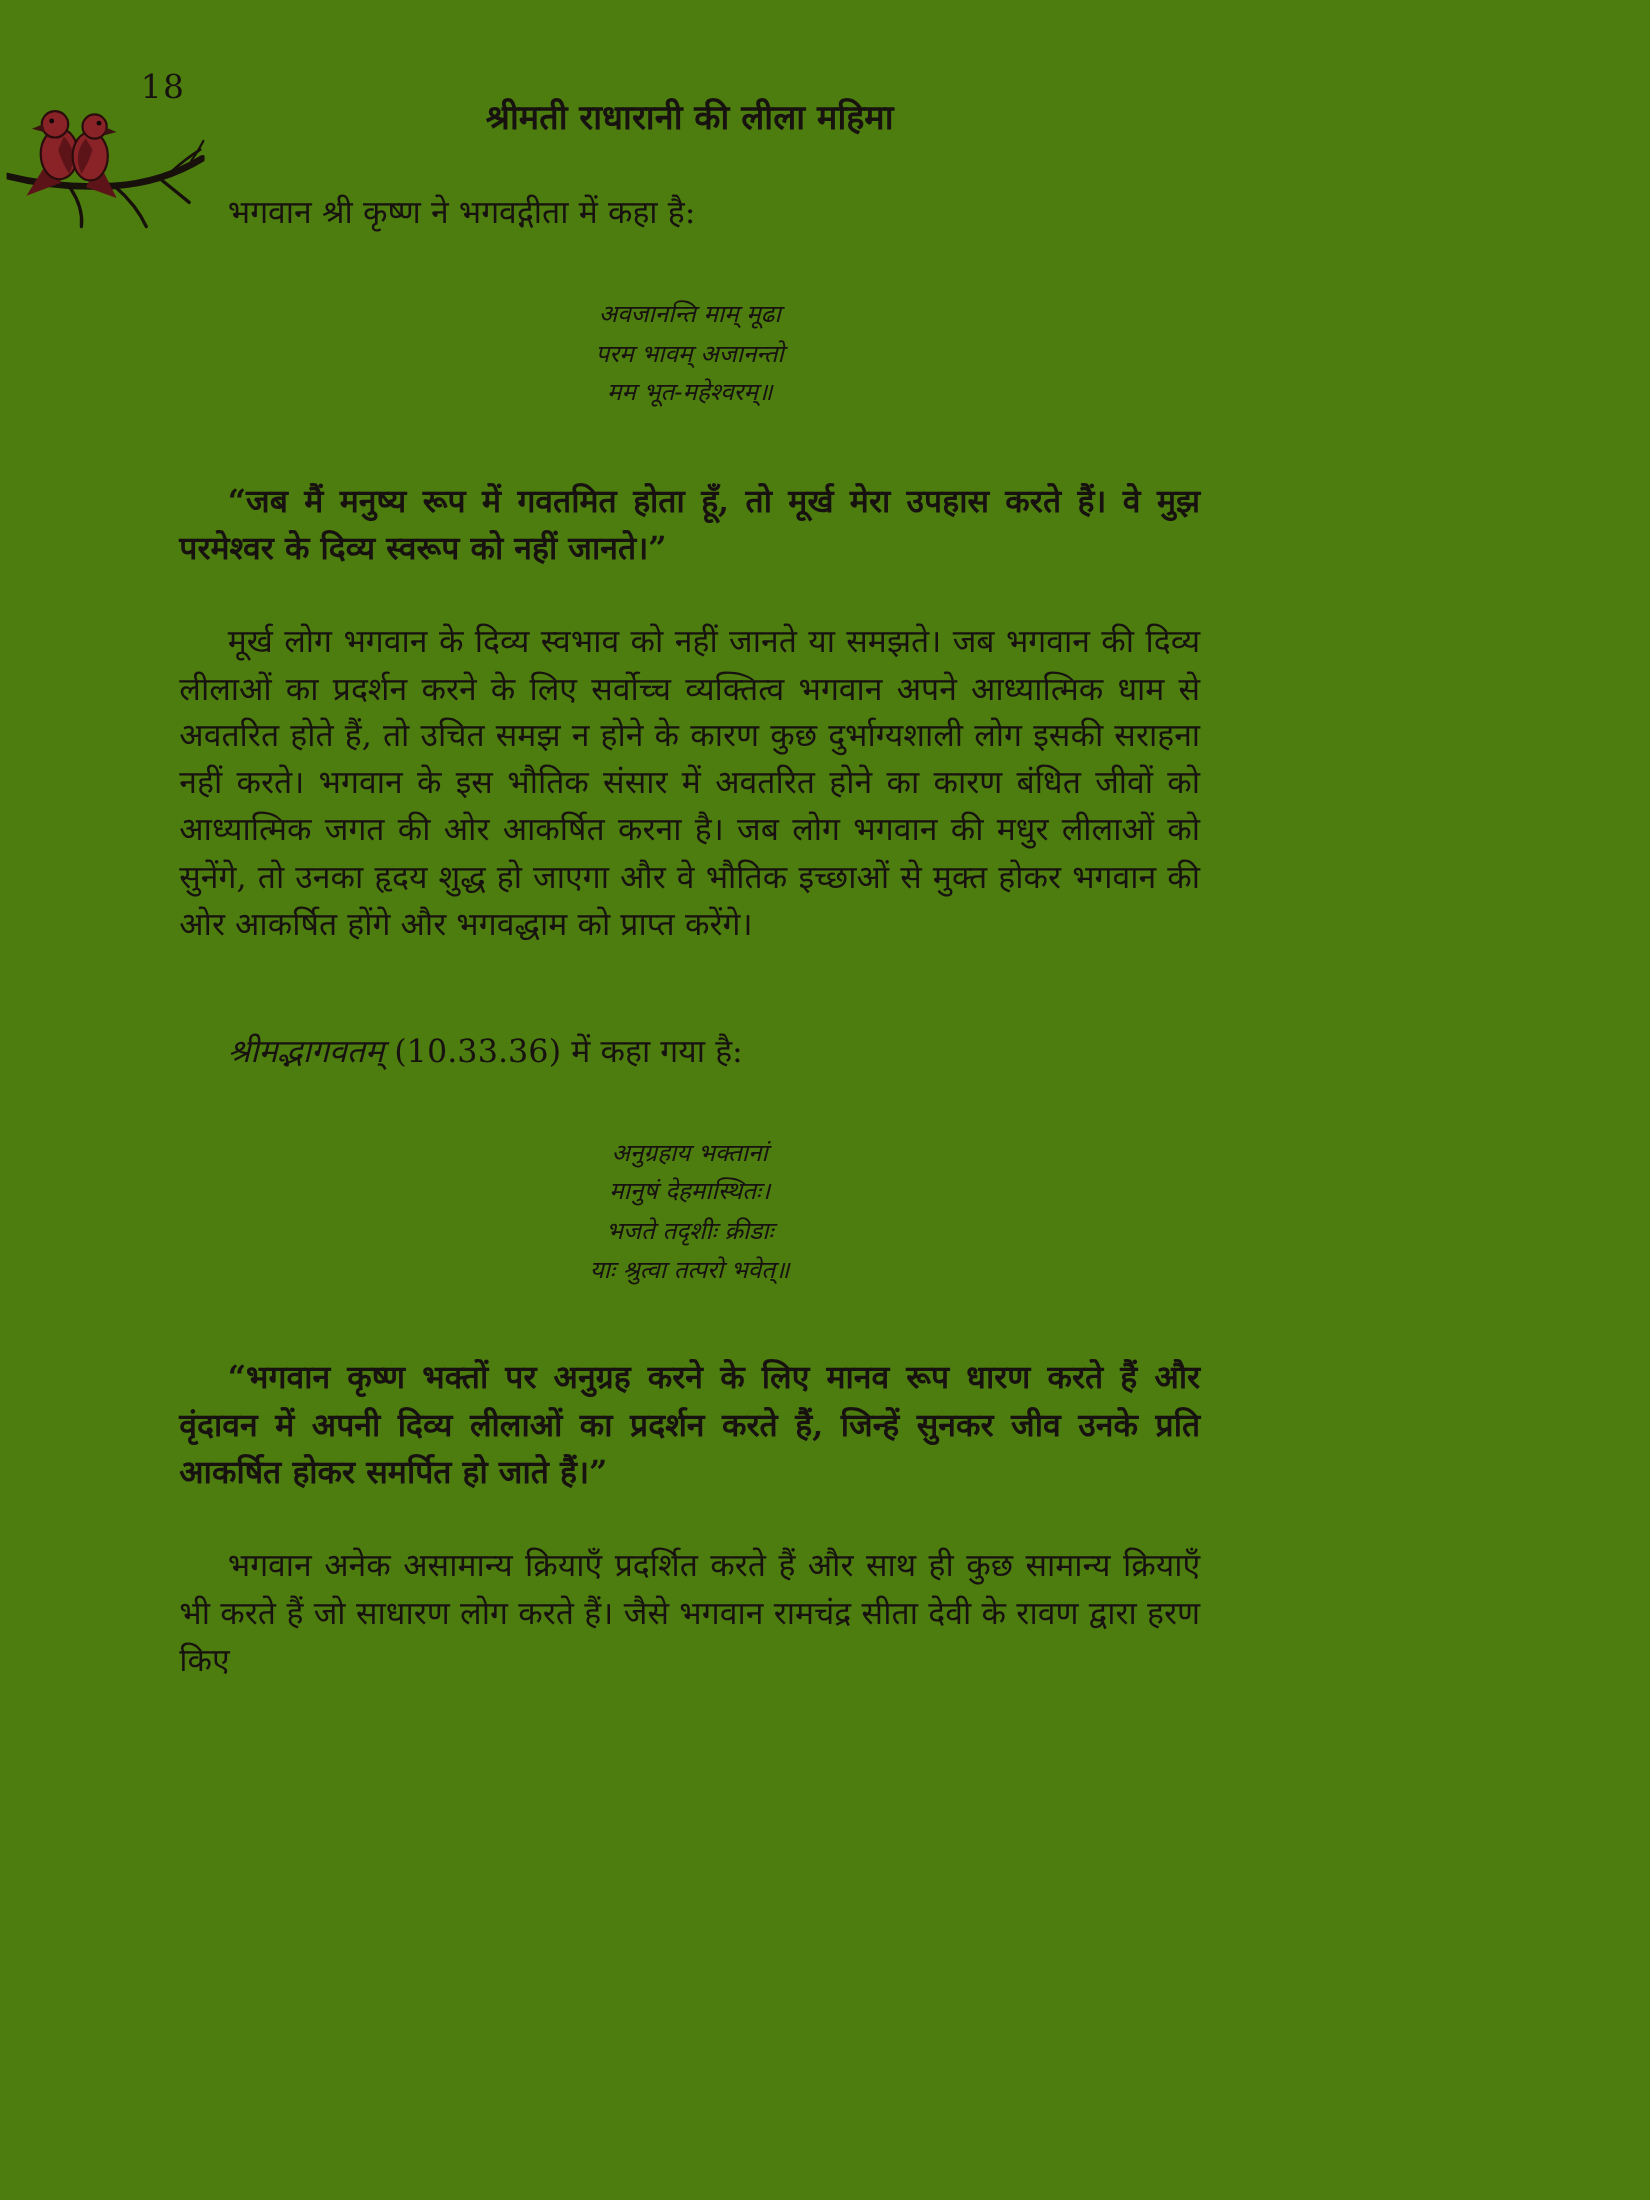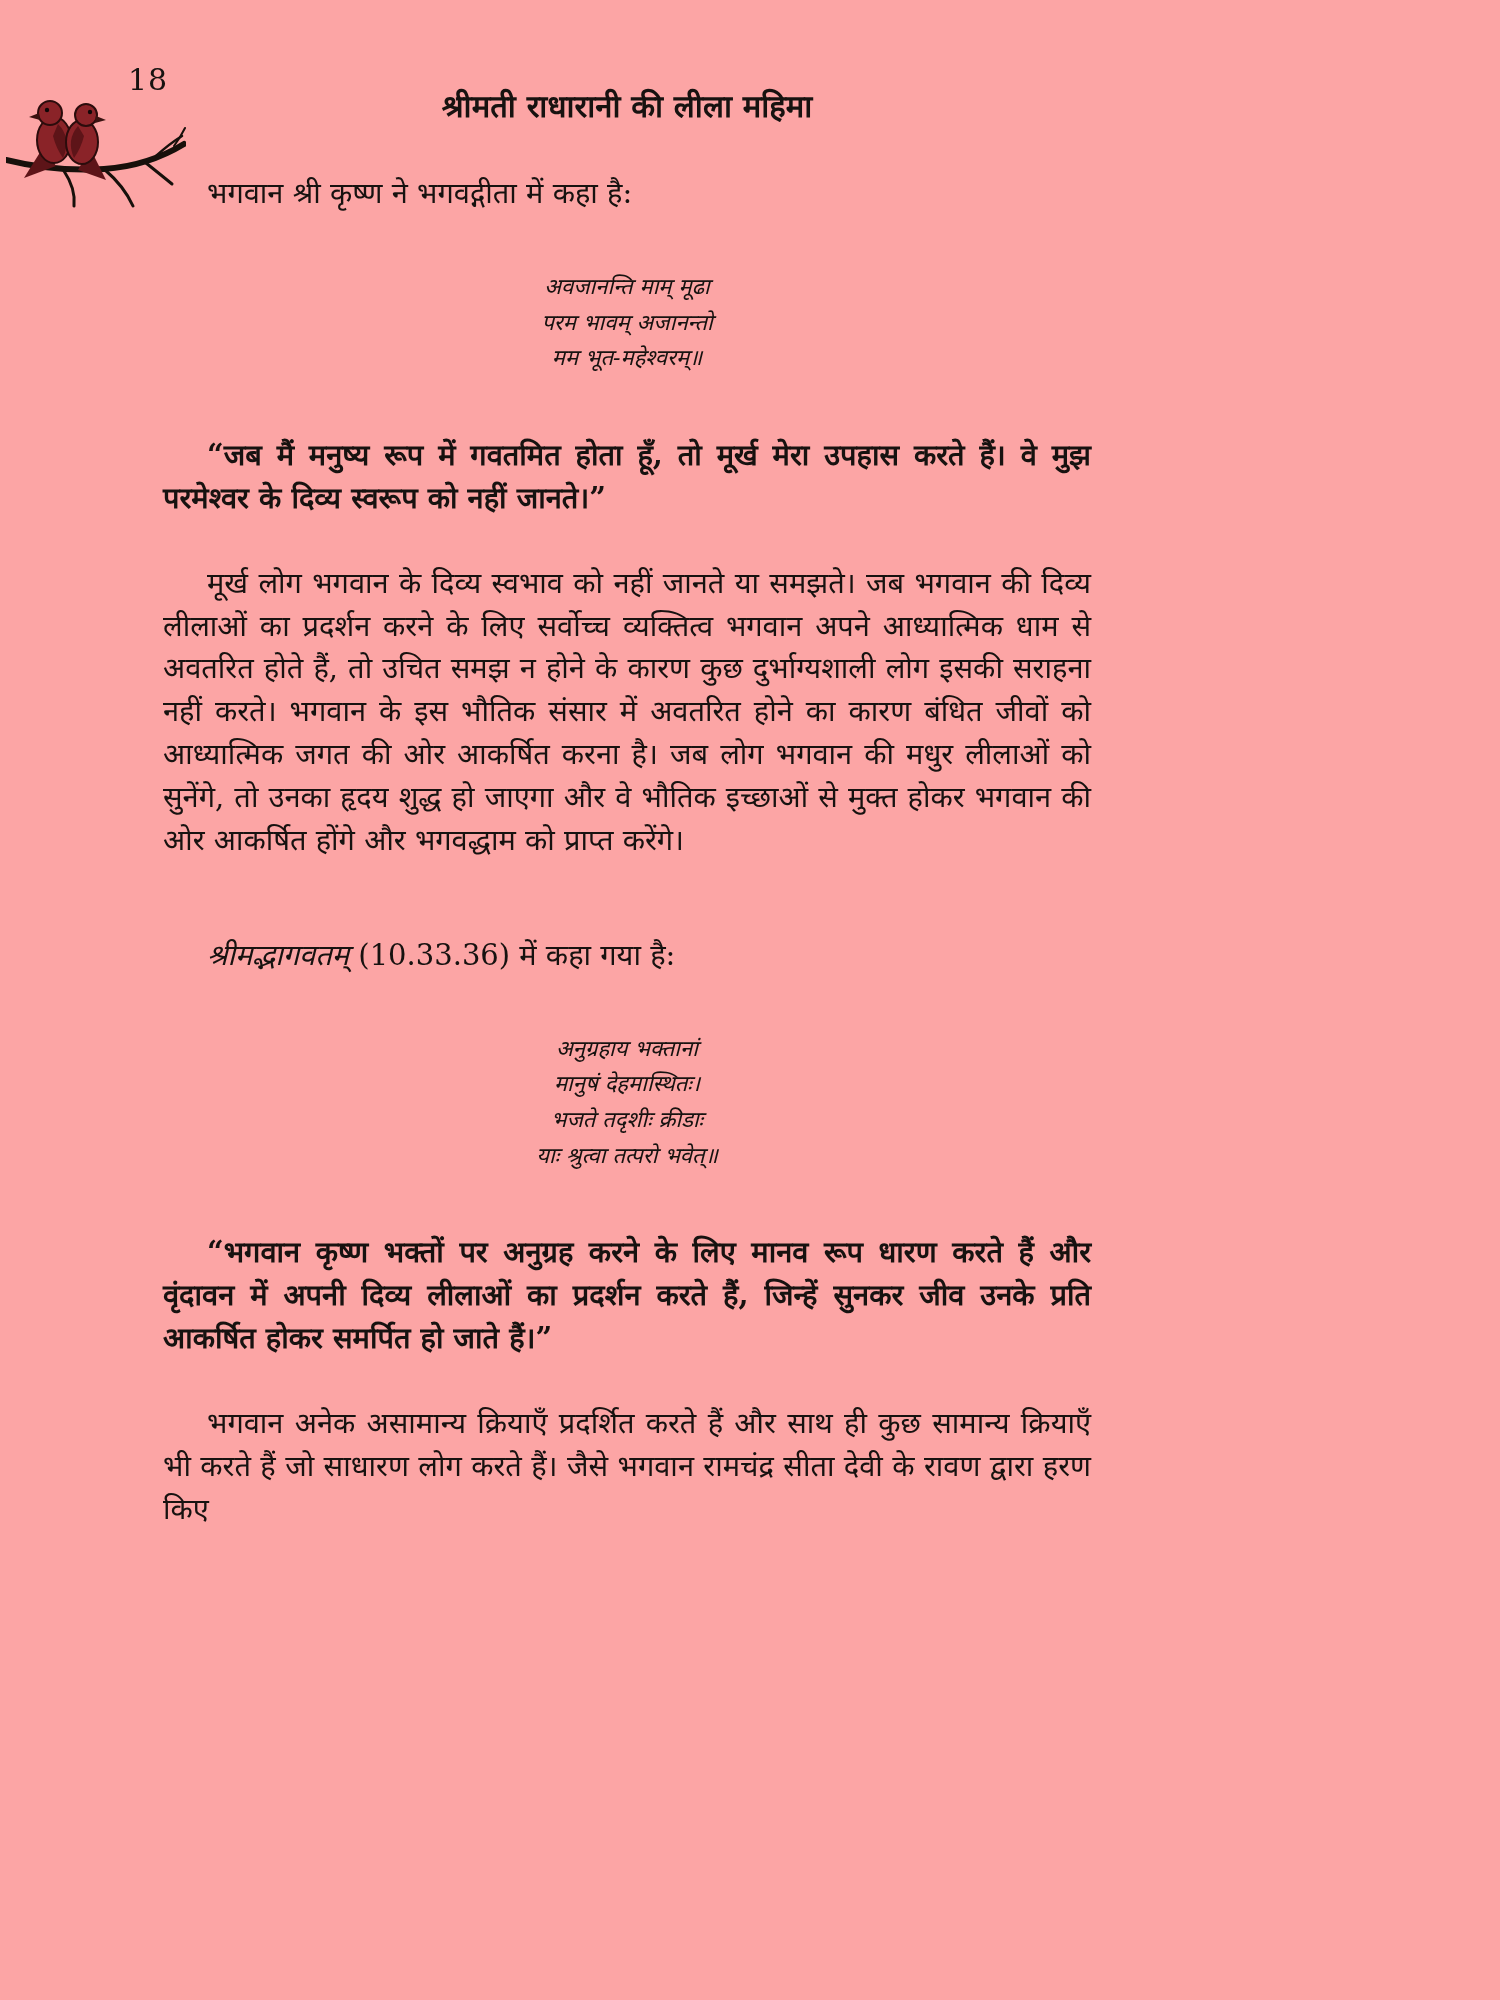--- a/index.html
+++ b/index.html
@@ -5,21 +5,21 @@
   * { margin: 0; padding: 0; box-sizing: border-box; }
   html, body { background: #ffffff; }
   body {
     width: 1500px; height: 2000px;
     font-family: "DejaVu Serif", "Liberation Serif", serif;
     color: #171210;
   }
   .page {
     position: relative;
     width: 1500px; height: 2000px;
-    background: #fca5a5;
+    background: #4d7c0f;
     overflow: hidden;
   }
   .birds {
     position: absolute;
     left: 6px; top: 86px;
     width: 180px; height: 128px;
   }
   .page-number {
     position: absolute;
     left: 128px; top: 62px;

